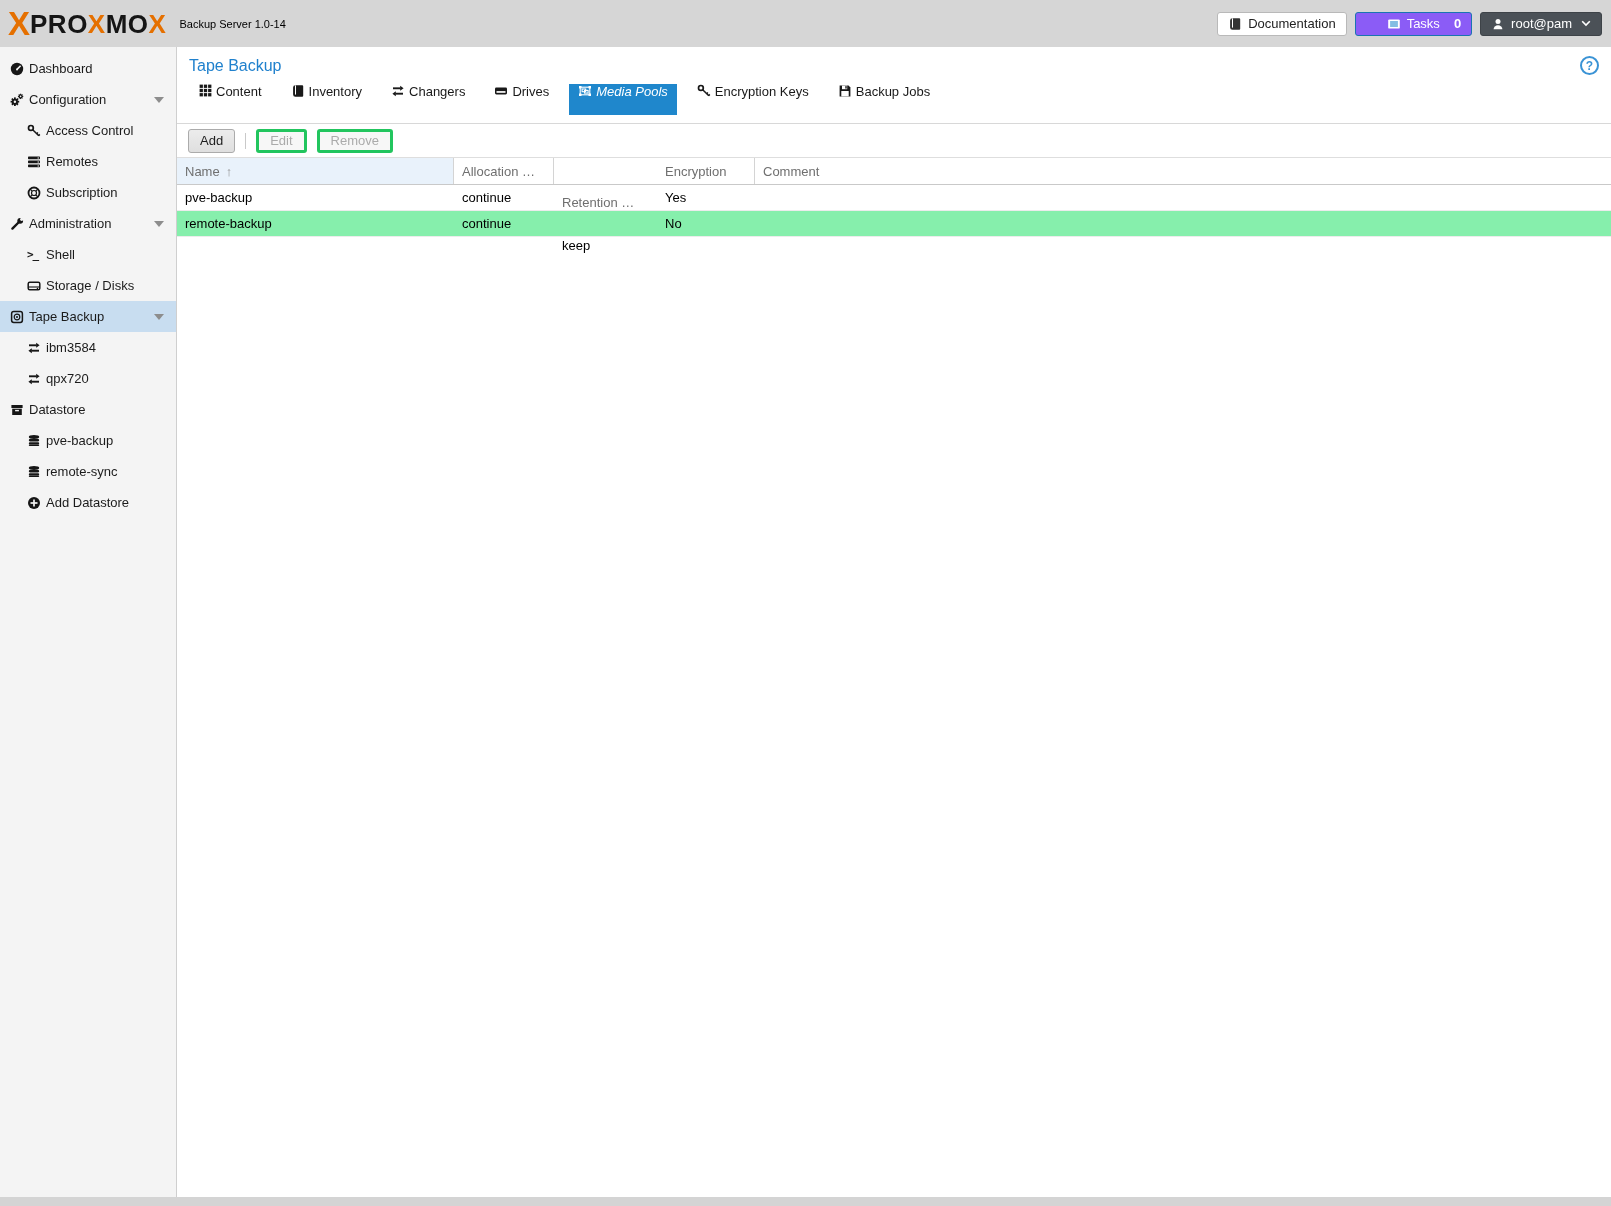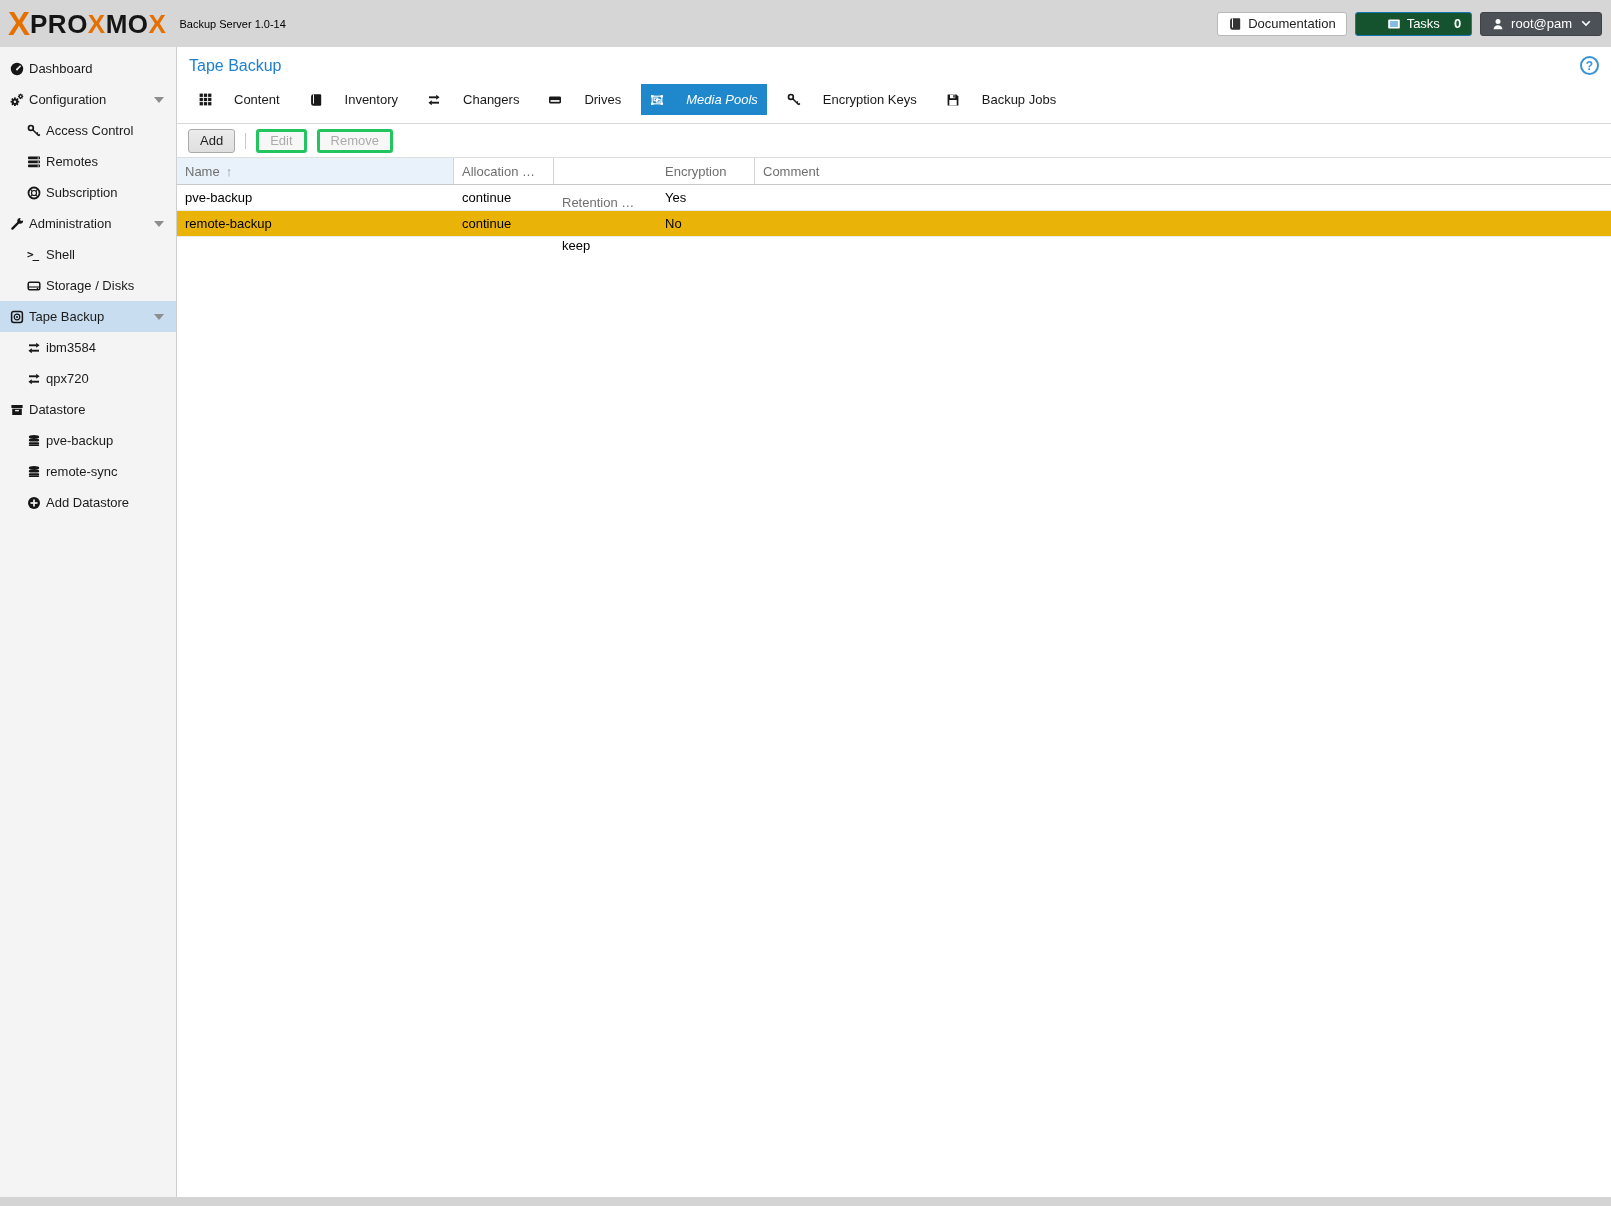--- a/index.html
+++ b/index.html
@@ -13,21 +13,21 @@
   
   .topbar { height:47px; flex:none; background:#d6d6d6; display:flex; align-items:center; padding:0 9px 0 8px; }
   .logo { display:flex; align-items:center; }
   .logo-mark { color:#E57000; font-weight:bold; font-size:33px; line-height:30px; margin-right:1px; letter-spacing:-1px; }
   .logo-word { font-weight:bold; font-size:26px; letter-spacing:0.5px; color:#151515; line-height:30px; }
   .logo-word .ox { color:#E57000; }
   .product-name { margin-left:13px; font-size:11px; color:#000; }
   .topbar-right { margin-left:auto; display:flex; align-items:center; gap:8px; }
   .tb-btn { height:24px; display:flex; align-items:center; gap:6px; padding:0 10px; border-radius:3px; font-size:13px; cursor:pointer; }
   .btn-doc  { background:#ffffff; border:1px solid #b9b9b9; color:#222; }
-  .btn-tasks{ background:#14532d; border:1px solid #1a74b2; color:#fff;padding-left:31px; }
+  .btn-tasks{ background:#8b5cf6; border:1px solid #1a74b2; color:#fff;padding-left:31px; }
   .btn-tasks .count { margin-left:8px; font-weight:bold; }
   .btn-user { background:#4b5157; border:1px solid #3e4348; color:#fff; }
   .chev { width:10px; height:7px; margin-left:3px; }
 
   
   .main { flex:1; display:flex; min-height:0;border-radius:26px; }
 
   
   .sidebar { width:177px; flex:none; background:#f4f4f4; border-right:1px solid #cfcfcf; padding-top:6px; }
   .nav-item { height:31px; display:flex; align-items:center; cursor:pointer; color:#1b1b1b; }
@@ -40,41 +40,41 @@
   .glyph-term { font-family:"DejaVu Sans Mono", monospace; font-weight:bold; font-size:11px; width:14px; margin-right:5px; letter-spacing:-1px; }
 
   
   .content { flex:1; background:#fff; display:flex; flex-direction:column; min-width:0; }
   .content-header { height:37px; flex:none; display:flex; align-items:center; padding:0 12px; }
   .page-title { color:#2081cd; font-size:16px; }
   .help-btn { margin-left:auto; width:19px; height:19px; border:2px solid #3a93d5; border-radius:50%;
               color:#3a93d5; font-size:12px; font-weight:bold; display:flex; align-items:center; justify-content:center; cursor:pointer; }
 
   .tabbar { height:31px; flex:none; display:flex; align-items:stretch; padding-left:13px; margin-bottom:8px; }
-  .tab { display:flex; align-items:center; gap:22px; padding:0 9px; margin-right:11px; color:#191919; cursor:pointer; white-space:nowrap; }
+  .tab { display:flex; align-items:flex-start; gap:4px; padding:0 9px; margin-right:11px; color:#191919; cursor:pointer; white-space:nowrap; }
   .tab.active { background:#1f87cc; color:#ffffff;font-style:italic; }
 
   .toolbar { height:34px; flex:none; border-top:1px solid #d8d8d8; display:flex; align-items:center; padding:0 11px; }
   .t-btn { height:24px; padding:0 11px; border-radius:3px; font-size:13px; display:flex; align-items:center; cursor:pointer; }
   .t-add { background:linear-gradient(#ececec,#dfdfdf); border:1px solid #ababab; color:#1d1d1d; }
   .t-disabled { background:#f7f7f7; border:3px solid #22c55e; color:#ababab; cursor:default; margin-right:10px; }
   .t-sep { width:1px; height:16px; background:#c9c9c9; margin:0 10px; }
 
   
   .grid-header { height:28px; flex:none; display:flex; border-top:1px solid #dedede; border-bottom:1px solid #c9c9c9; color:#6f6f6f; }
   .th { display:flex; align-items:center; padding:0 8px; border-right:1px solid #d4d4d4; cursor:pointer; }
   .th-sorted { background:#e9f2fb; }
   .sort-arrow { margin-left:6px; color:#8f8f8f; font-size:13px; }
   .col-name { width:277px; flex:none; }
   .col-alloc { width:100px; flex:none; }
   .col-ret { width:103px; flex:none;margin-top:44px; }
   .col-enc { width:98px; flex:none; }
   .col-comment { flex:1; border-right:none; }
   .grid-row { height:26px; flex:none; display:flex; align-items:center; color:#000; border-bottom:1px solid #ececec; cursor:pointer; }
-  .grid-row.alt { background:#eab308; }
+  .grid-row.alt { background:#86efac; }
   .td { padding:0 8px; overflow:hidden; white-space:nowrap; }
 
   .ic { display:inline-block; }
   svg { display:block; }
 </style>
 </head>
 <body>
 
 <div class="app">
 

